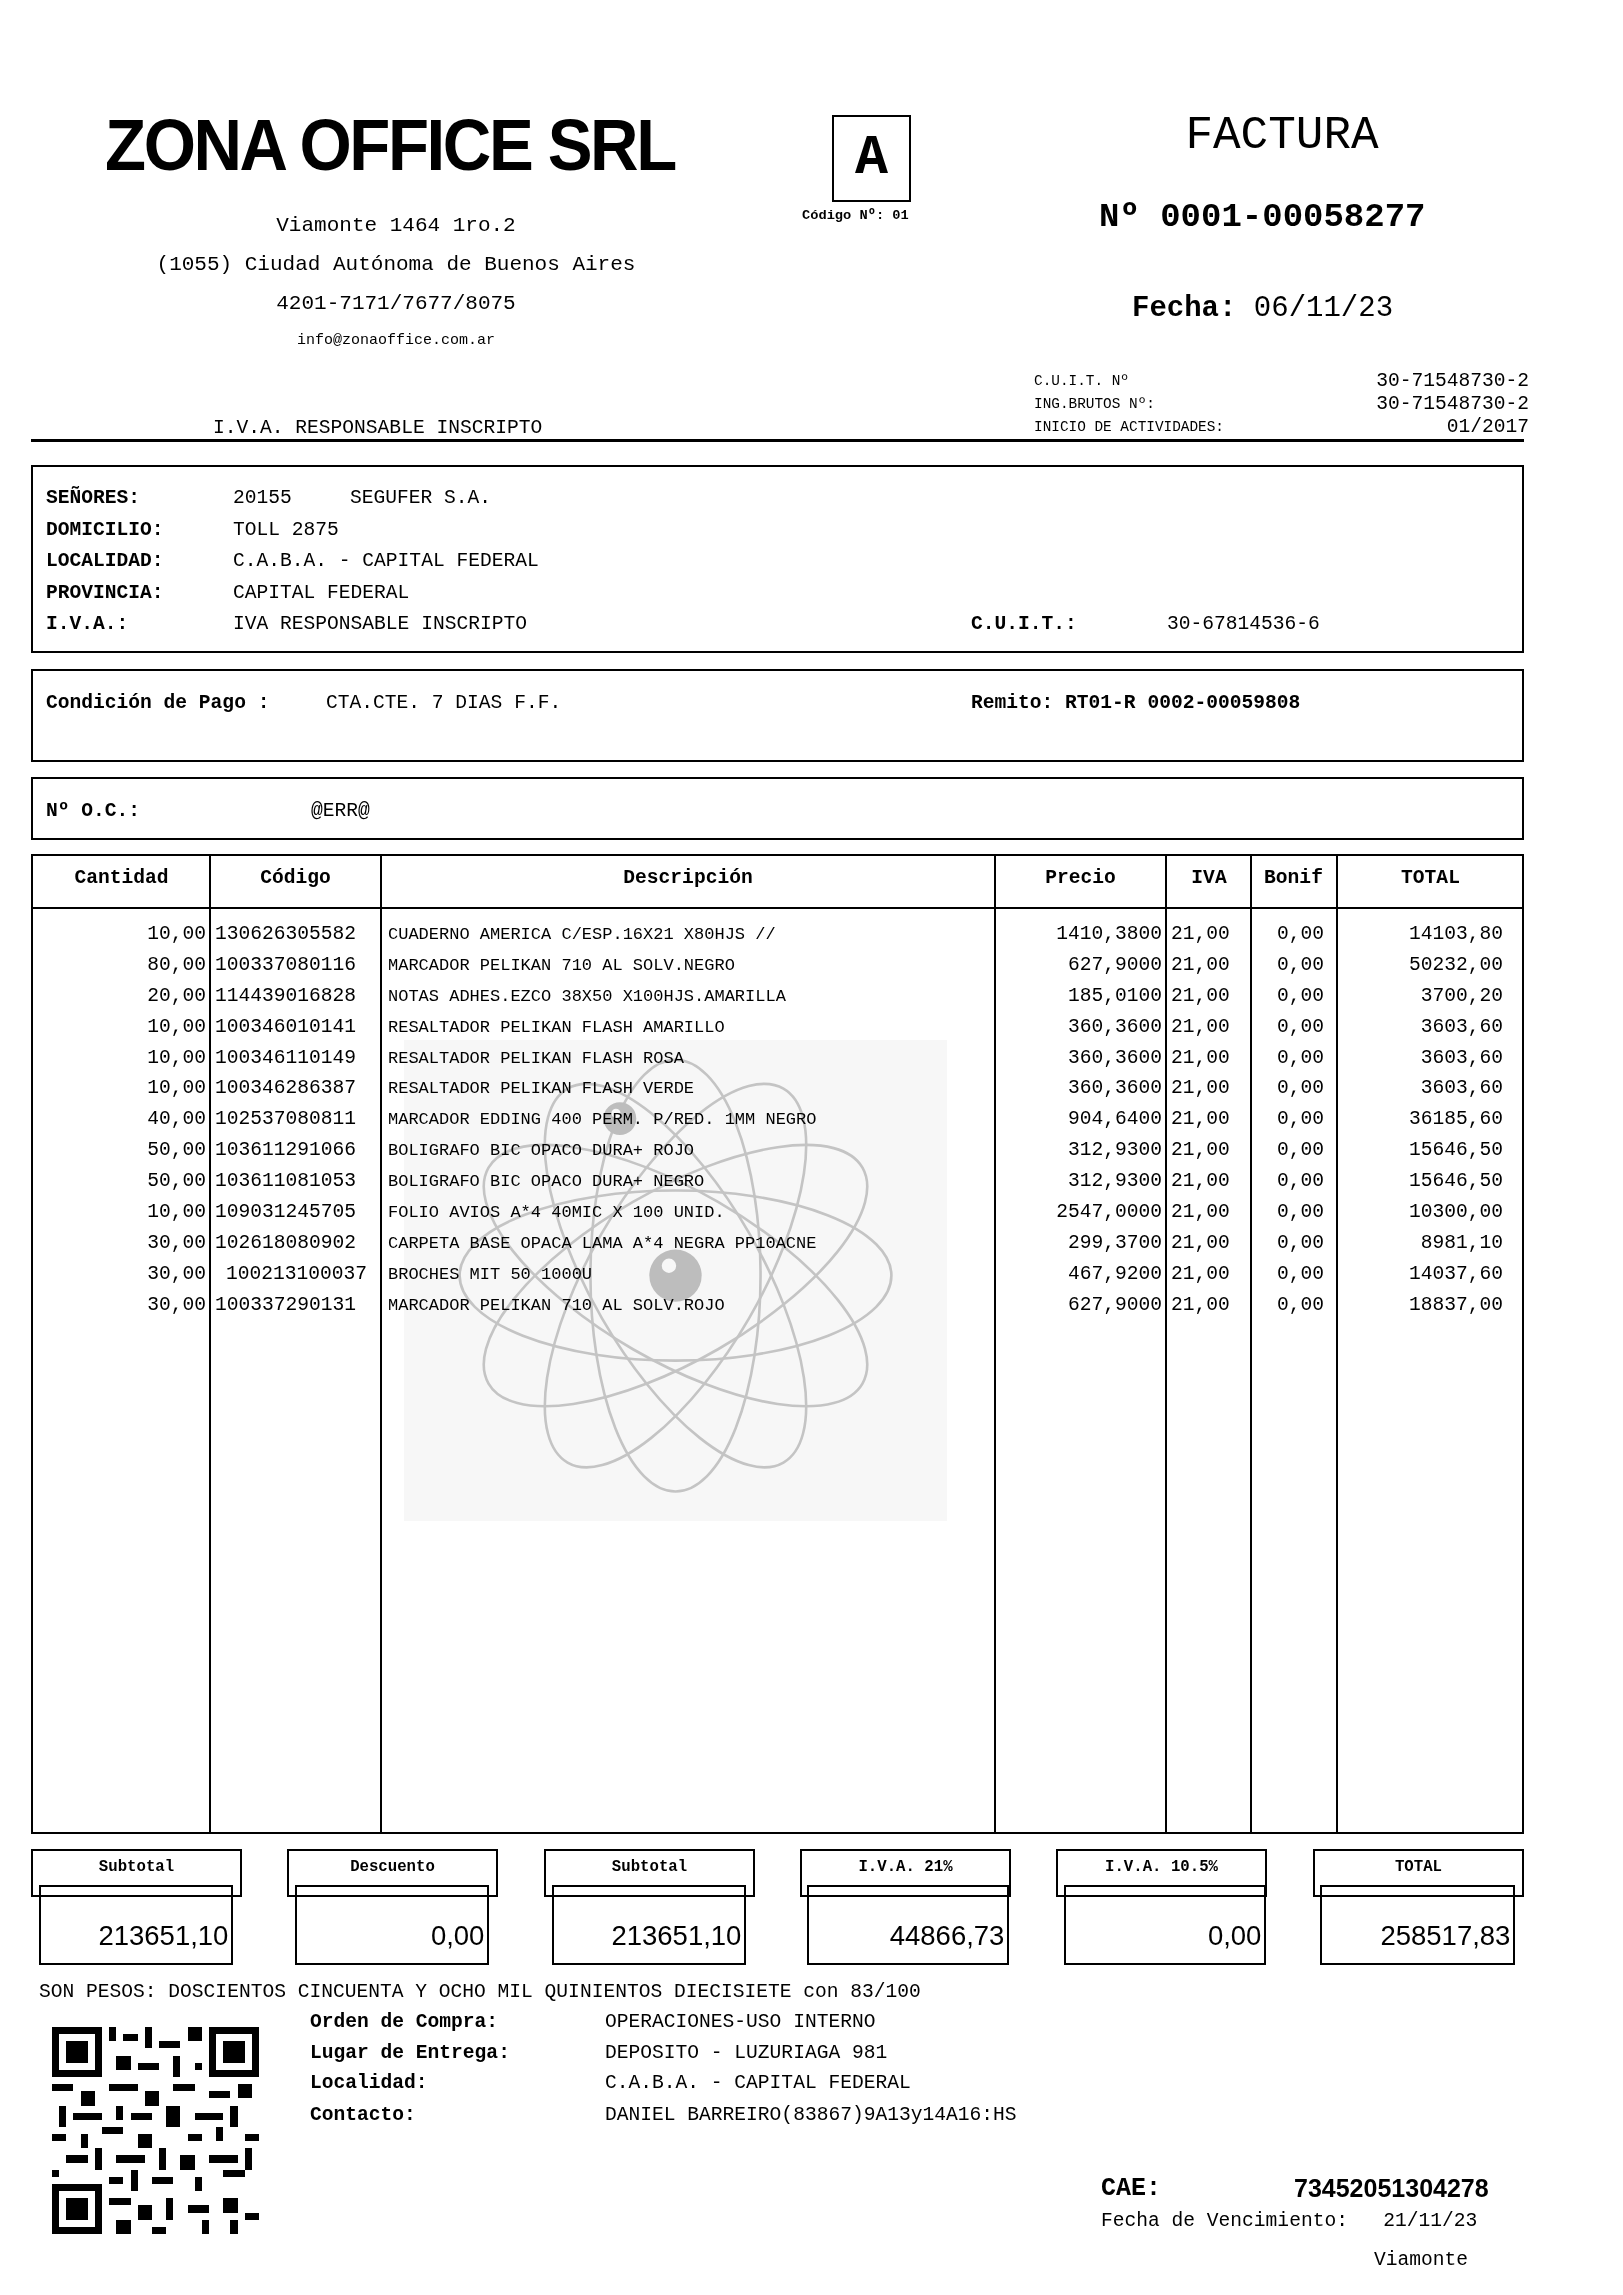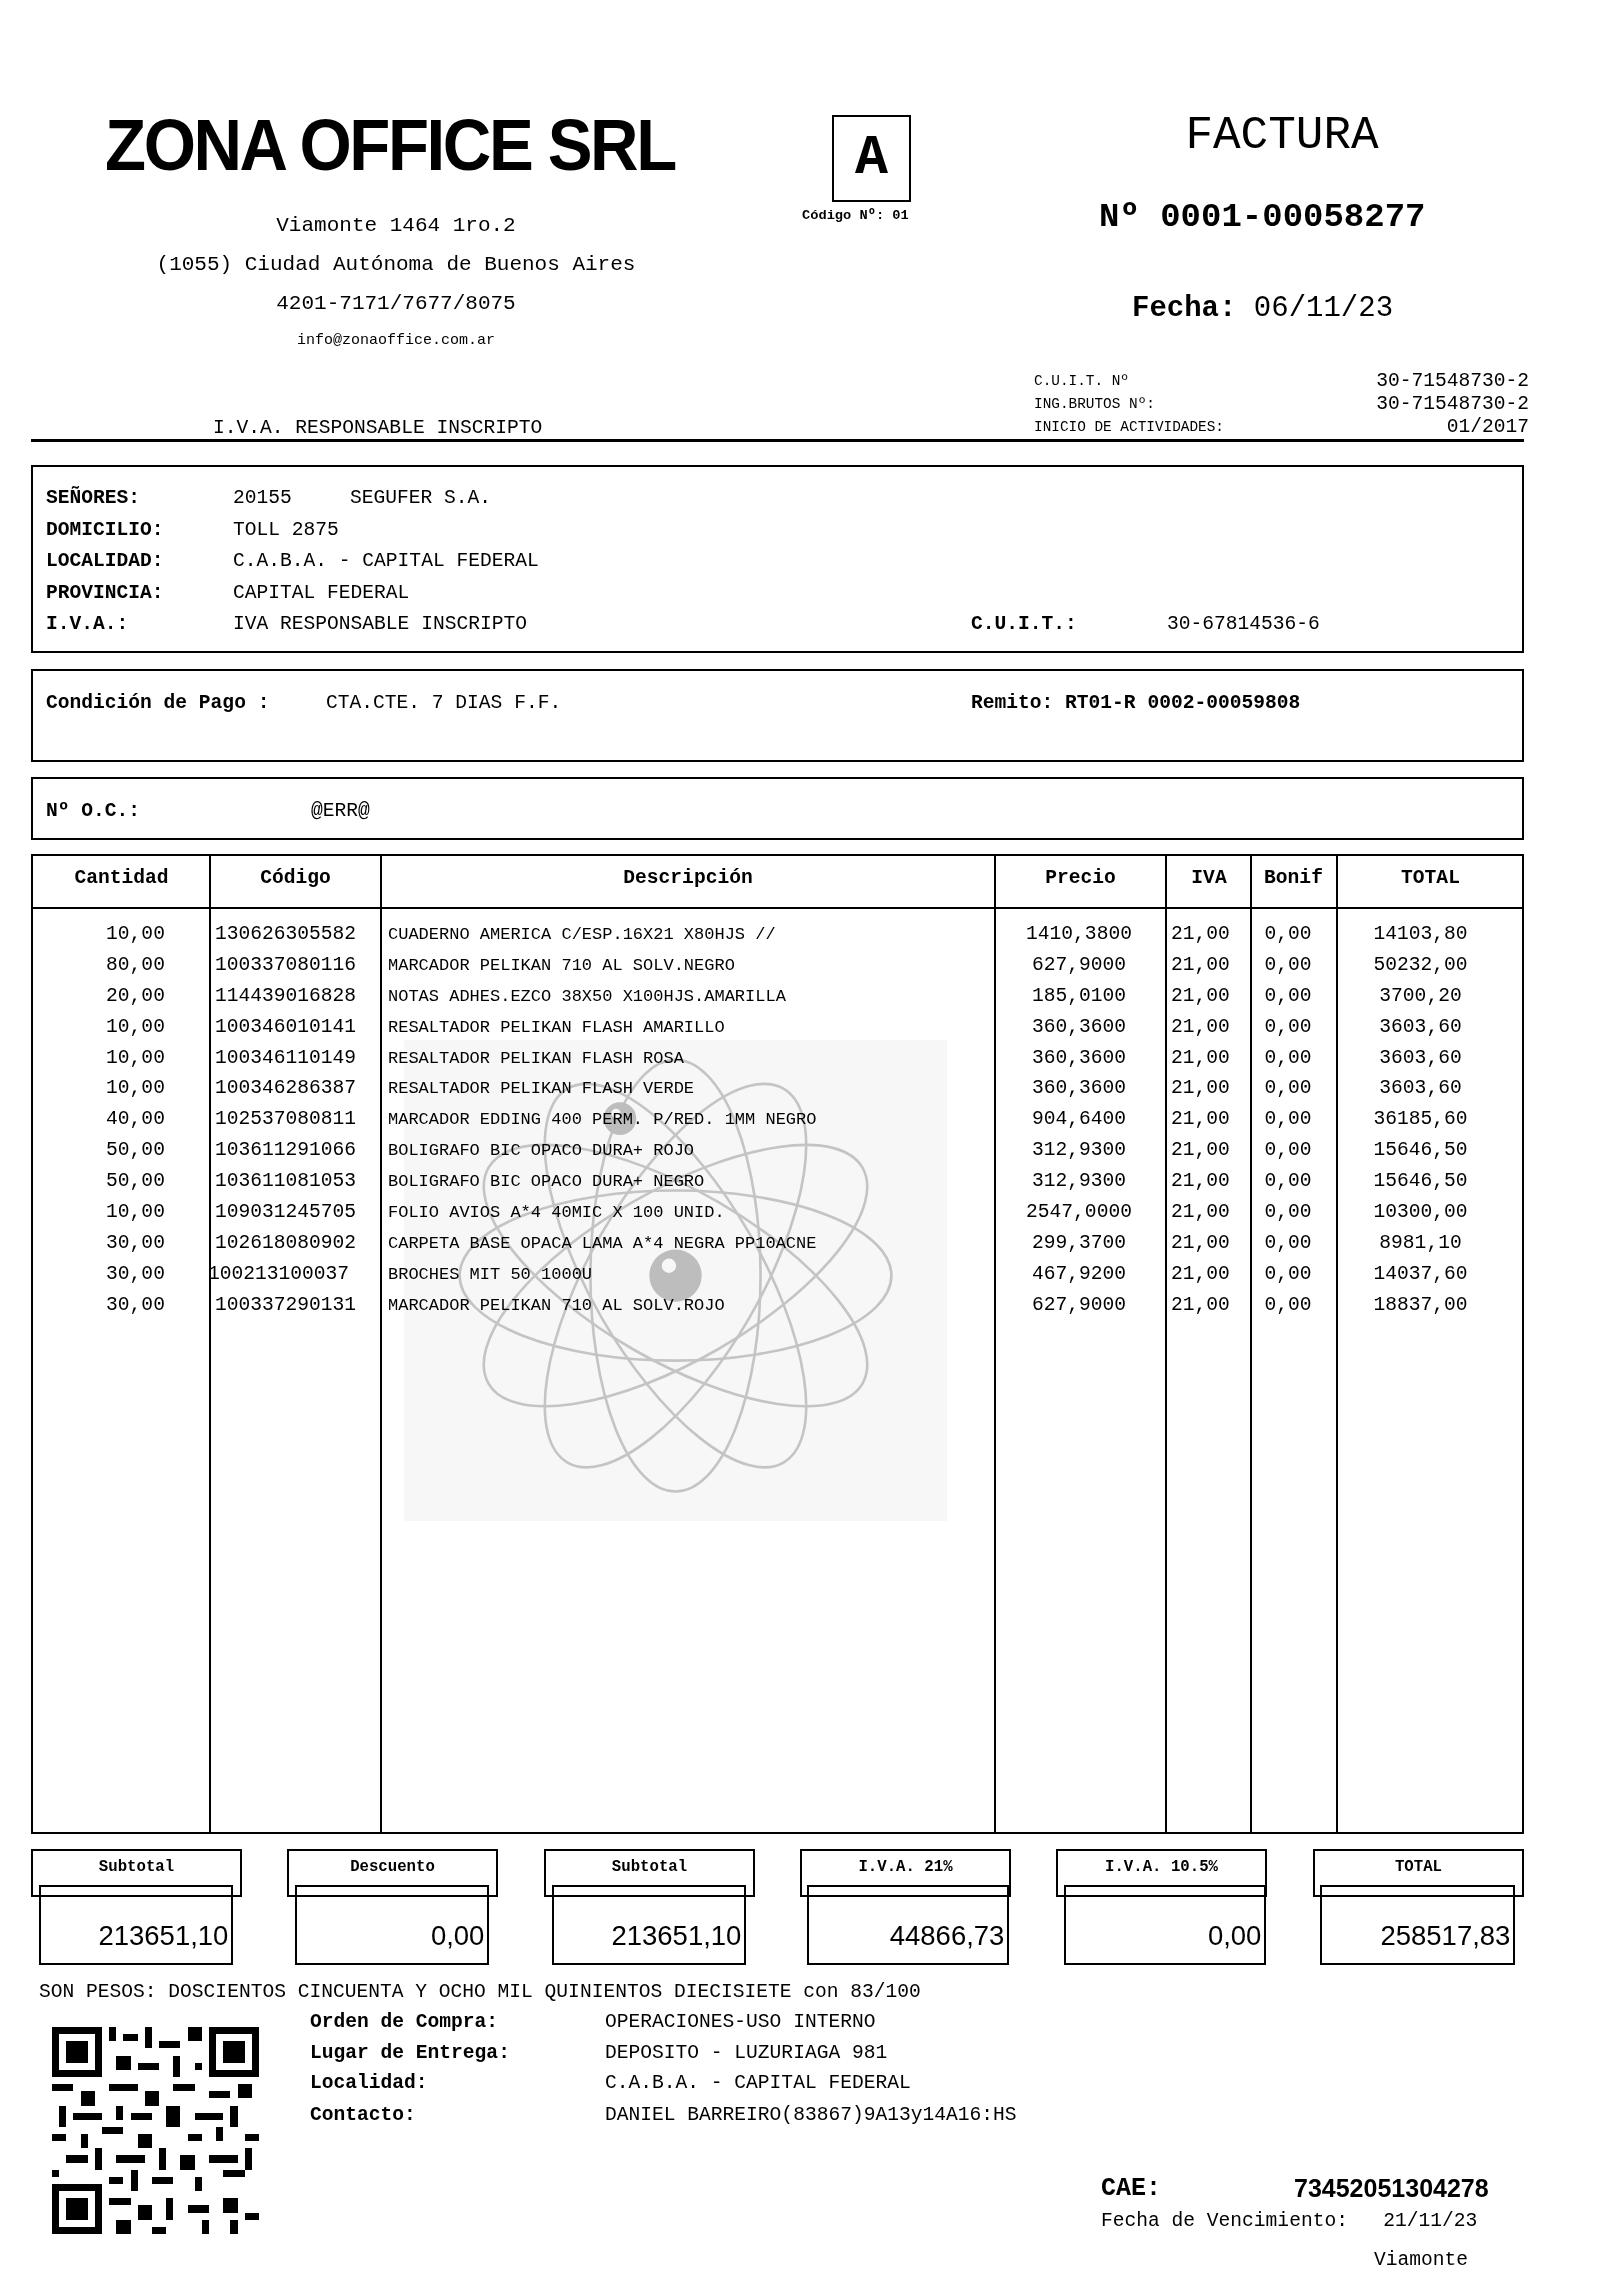--- a/index.html
+++ b/index.html
@@ -28,21 +28,21 @@
   .cust-label { font-size: 19.6px; font-weight: bold; white-space: nowrap; }
   .cust-value { font-size: 19.6px; white-space: nowrap; }
 
   
   .tbl { left: 31px; top: 854px; width: 1493px; height: 980px; border: 2px solid #000; box-sizing: border-box; }
   .col-div { position: absolute; top: 854px; width: 2px; height: 980px; background: #000; }
   .hdr-rule { left: 31px; top: 907px; width: 1493px; height: 2px; background: #000; }
   .th { position: absolute; top: 867px; font-size: 19.6px; font-weight: bold; text-align: center; white-space: nowrap; }
   .row { position: absolute; left: 0; height: 31px; width: 1623px; }
   .cell { position: absolute; top: 0; font-size: 19.6px; white-space: nowrap; line-height: 31px; }
-  .cell.r { text-align: center; }
+  .cell.r { text-align: right; }
   .desc { font-size: 17px; }
 
   .watermark { left: 404px; top: 1040px; width: 543px; height: 481px; background: #f7f7f7; }
 
   
   .tot-head { position: absolute; top: 1849px; height: 48px; border: 2px solid #000; box-sizing: border-box; text-align: center; font-size: 15.7px; font-weight: bold; padding-top: 6.5px; background: transparent; }
   .tot-val { position: absolute; top: 1885px; height: 80px; border: 2px solid #000; box-sizing: border-box; background: transparent; text-align: right; font-size: 27.5px; padding-right: 2.6px; padding-top: 33px; }
   .son { left: 39px; top: 1981px; font-size: 19.6px; white-space: nowrap; }
 
   .del-label { font-size: 19.6px; font-weight: bold; white-space: nowrap; }
@@ -244,21 +244,21 @@
     <div class="cell mono r" style="left:65px; width:141px">30,00</div>
     <div class="cell mono" style="left:215px">102618080902</div>
     <div class="cell mono desc" style="left:388px">CARPETA BASE OPACA LAMA A*4 NEGRA PP10ACNE</div>
     <div class="cell mono r" style="left:996px; width:166px">299,3700</div>
     <div class="cell mono" style="left:1171px">21,00</div>
     <div class="cell mono r" style="left:1252px; width:72px">0,00</div>
     <div class="cell mono r" style="left:1338px; width:165px">8981,10</div>
   </div>
     <div class="row" style="top: 1259px;">
     <div class="cell mono r" style="left:65px; width:141px">30,00</div>
-    <div class="cell mono" style="left:208px">100213100037</div>
+    <div class="cell mono" style="left:226px">100213100037</div>
     <div class="cell mono desc" style="left:388px">BROCHES MIT 50 1000U</div>
     <div class="cell mono r" style="left:996px; width:166px">467,9200</div>
     <div class="cell mono" style="left:1171px">21,00</div>
     <div class="cell mono r" style="left:1252px; width:72px">0,00</div>
     <div class="cell mono r" style="left:1338px; width:165px">14037,60</div>
   </div>
     <div class="row" style="top: 1290px;">
     <div class="cell mono r" style="left:65px; width:141px">30,00</div>
     <div class="cell mono" style="left:215px">100337290131</div>
     <div class="cell mono desc" style="left:388px">MARCADOR PELIKAN 710 AL SOLV.ROJO</div>

